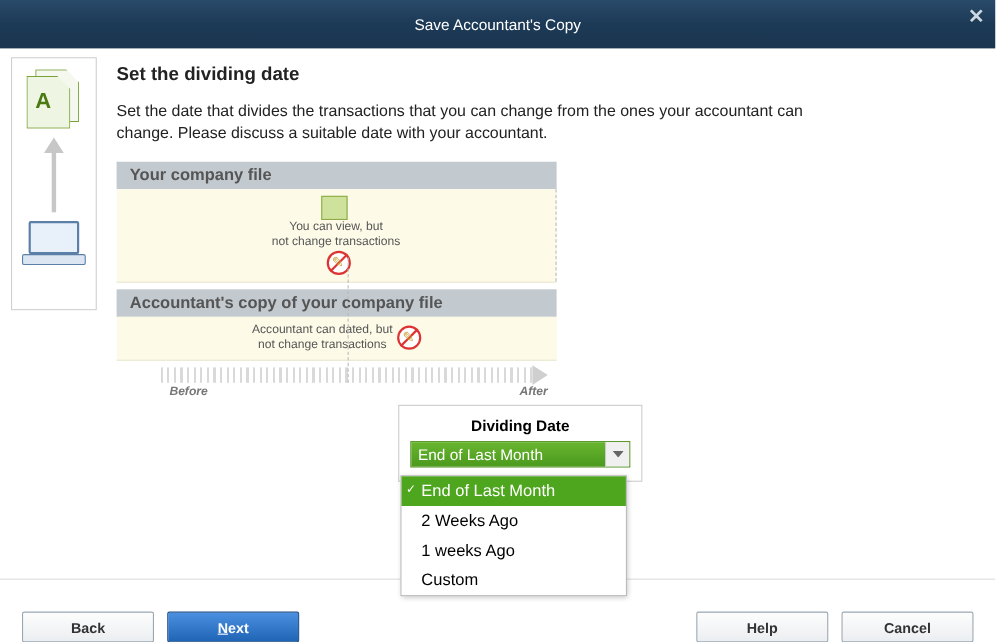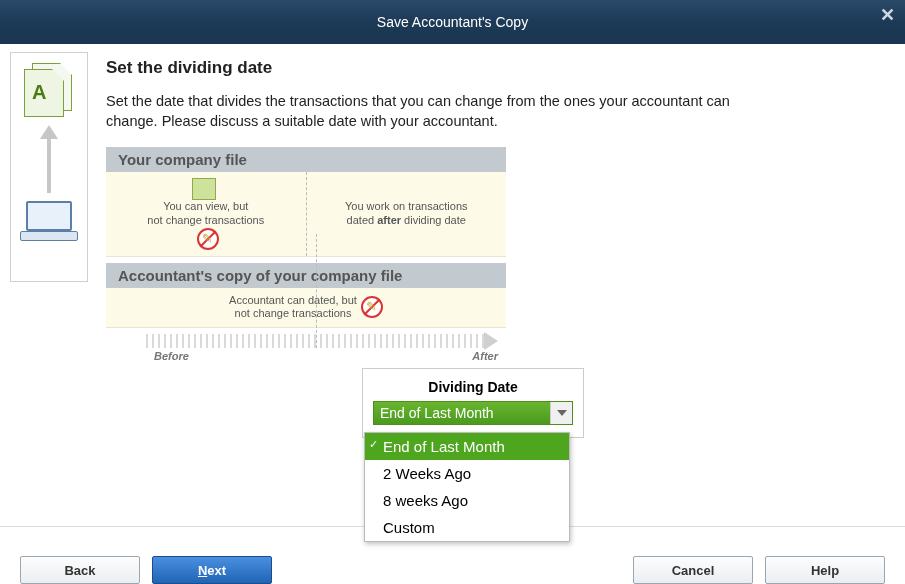--- a/index.html
+++ b/index.html
@@ -242,26 +242,20 @@
     <p class="desc">Set the date that divides the transactions that you can change from the ones your accountant can change. Please discuss a suitable date with your accountant.</p>
 
     <div class="diagram">
       <div class="diagram-header">Your company file</div>
       <div class="diagram-row">
         <div class="diagram-cell divider">
           <div class="mini-ico"></div>
           <span style="white-space:pre-line">You can view, but
 not change transactions</span>
           <div class="no-ico"></div>
-        </div>
-        <div class="diagram-cell">
-          <span>
-            <span>You work on transactions</span><br>
-            <span>dated </span><b>after</b><span> dividing date</span>
-          </span>
         </div>
       </div>
       <div style="height:6px"></div>
       <div class="diagram-header">Accountant's copy of your company file</div>
       <div class="diagram-row" style="position:relative">
         <div class="diagram-cell">
           <span style="white-space:pre-line">Accountant can dated, but
 not change transactions</span>
           <div class="no-ico"></div>
         </div>
@@ -285,25 +279,25 @@
       <svg viewBox="0 0 10 6">
           <path d="M0 0 L5 6 L10 0 Z" fill="#666"></path>
         </svg>
     </div>
   </div>
 </div>
 
 <div class="dd-list">
   <div class="dd-item sel">End of Last Month</div>
   <div class="dd-item">2 Weeks Ago</div>
-  <div class="dd-item">8 weeks Ago</div>
+  <div class="dd-item">1 weeks Ago</div>
   <div class="dd-item">Custom</div>
 </div>
 
 <div class="footer">
   <button class="btn">Back</button>
   <button class="btn primary">
     <span class="ul">N</span><span>ext</span>
   </button>
   <div class="spacer"></div>
+  <button class="btn">Help</button>
   <button class="btn">Cancel</button>
-  <button class="btn">Help</button>
 </div>
 
 </body></html>

